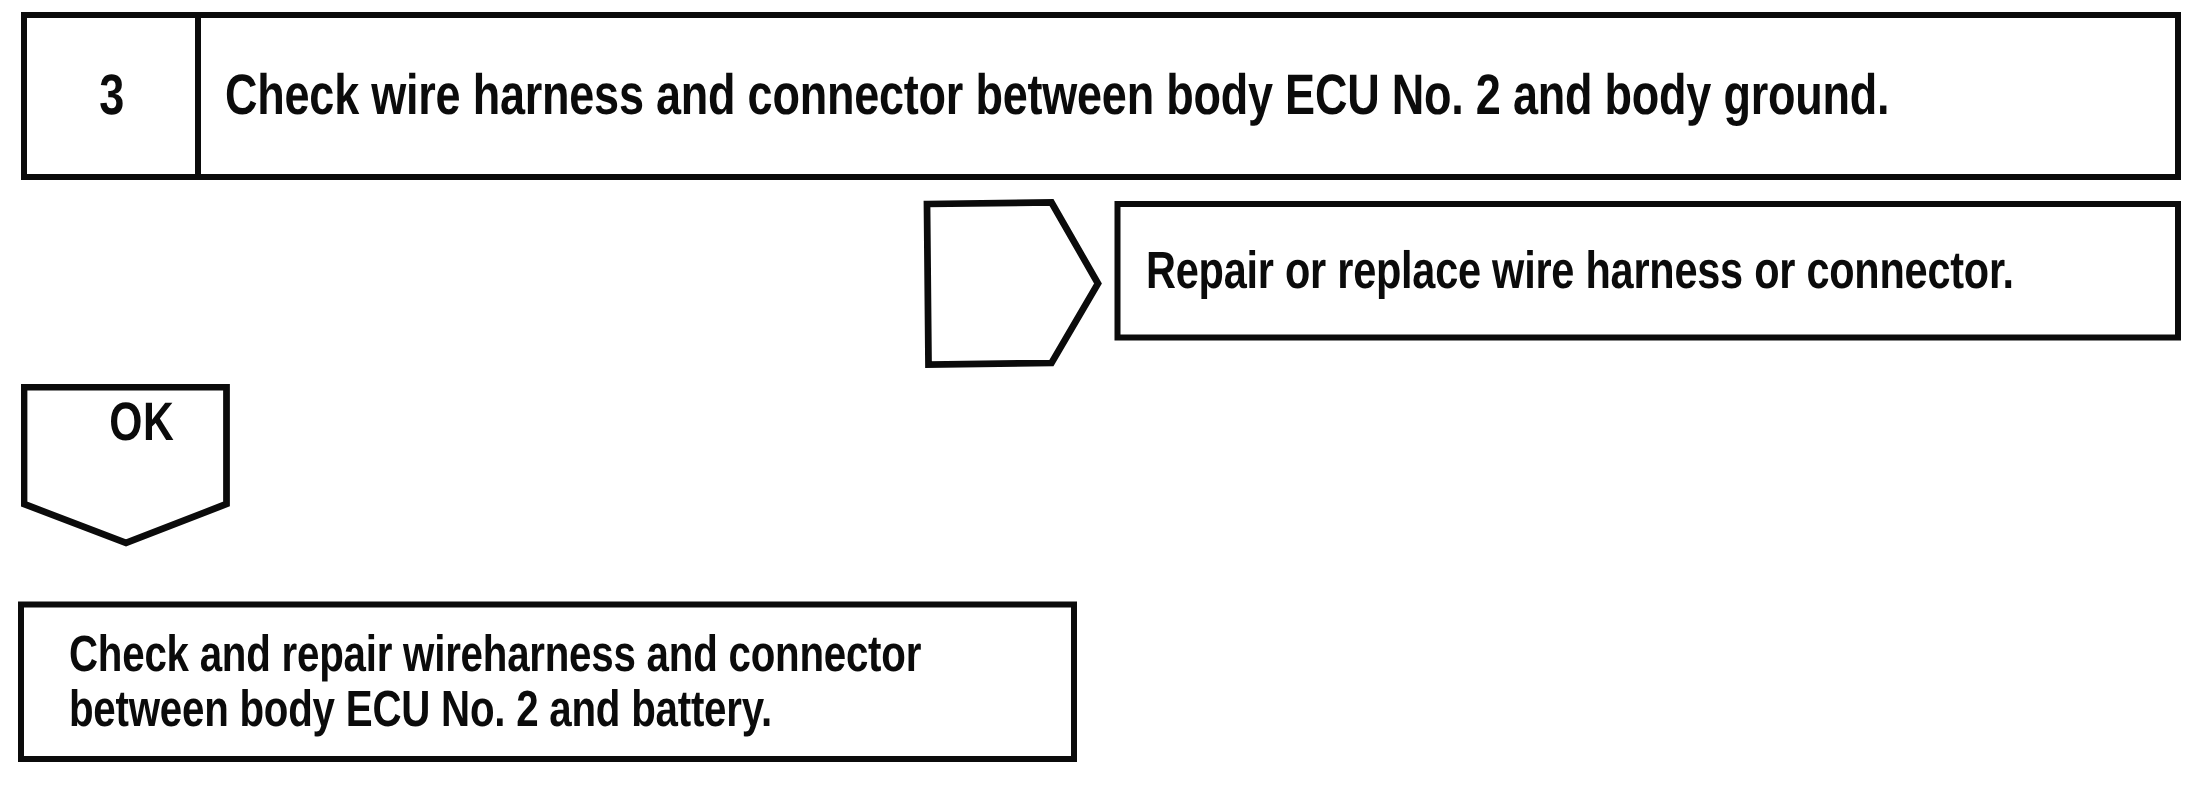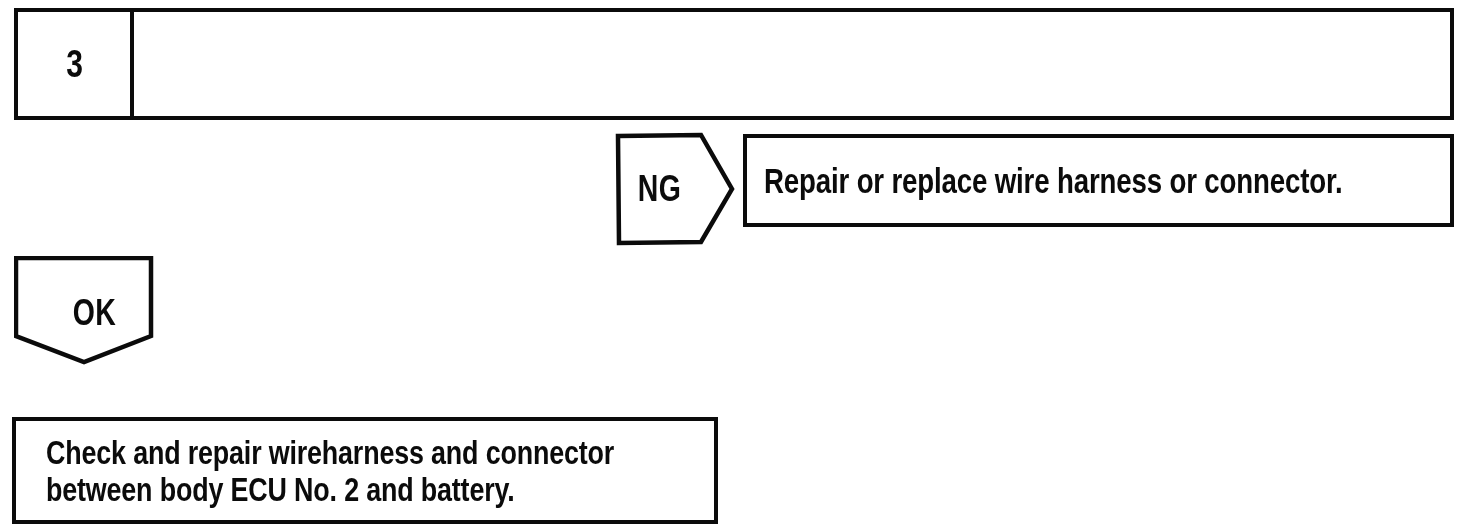--- a/index.html
+++ b/index.html
@@ -51,21 +51,21 @@
   .ng-box {
     left: 743px;
     top: 134px;
     width: 711px;
     height: 93px;
     padding-left: 17px;
   }
   
   .ok-box {
     left: 12px;
-    top: 417px;
+    top: 401px;
     width: 706px;
     height: 107px;
     padding-left: 30px;
   }
   
   .shape {
     position: absolute;
   }
   .ng-shape { left: 615px; top: 132px; }
   .ok-shape { left: 14px;  top: 256px; }
@@ -75,21 +75,21 @@
     stroke-width: 4.5;
     stroke-linejoin: miter;
   }
   .conn-label {
     position: absolute;
     display: flex;
     align-items: center;
     justify-content: center;
   }
   .ng-label { left: 615px; top: 132px; width: 88px;  height: 113px; }
-  .ok-label { left: 14px;  top: 272px; width: 160px; height: 82px; }
+  .ok-label { left: 14px;  top: 240px; width: 160px; height: 82px; }
   
   .txt {
     font-weight: bold;
     display: inline-block;
     white-space: nowrap;
     transform: scaleX(0.79);
     transform-origin: 0 50%;
     letter-spacing: -0.2px;
   }
   .txt-center {
@@ -103,28 +103,28 @@
 </style>
 </head>
 <body>
 
 <div class="canvas">
 
   <div class="box step-box">
     <div class="step-num">
       <span class="txt txt-num txt-center">3</span>
     </div>
+    <div class="step-text">
+      <span class="txt txt-step">Check wire harness and connector between body ECU No. 2 and body ground.</span>
+    </div>
   </div>
 
   <svg class="shape ng-shape" width="121" height="114" viewBox="0 0 121 114">
     <polygon class="pent" points="3,4 86,3 117,57 86,110 4,111"></polygon>
   </svg>
-  <div class="conn-label ng-label">
-    <span class="txt txt-conn txt-center">NG</span>
-  </div>
 
   <div class="box ng-box">
     <span class="txt txt-action">Repair or replace wire harness or connector.</span>
   </div>
 
   <svg class="shape ok-shape" width="140" height="110" viewBox="0 0 140 110">
     <polygon class="pent" points="2,2 137,2 137,80 70,106 2,80"></polygon>
   </svg>
   <div class="conn-label ok-label">
     <span class="txt txt-conn txt-center">OK</span>

